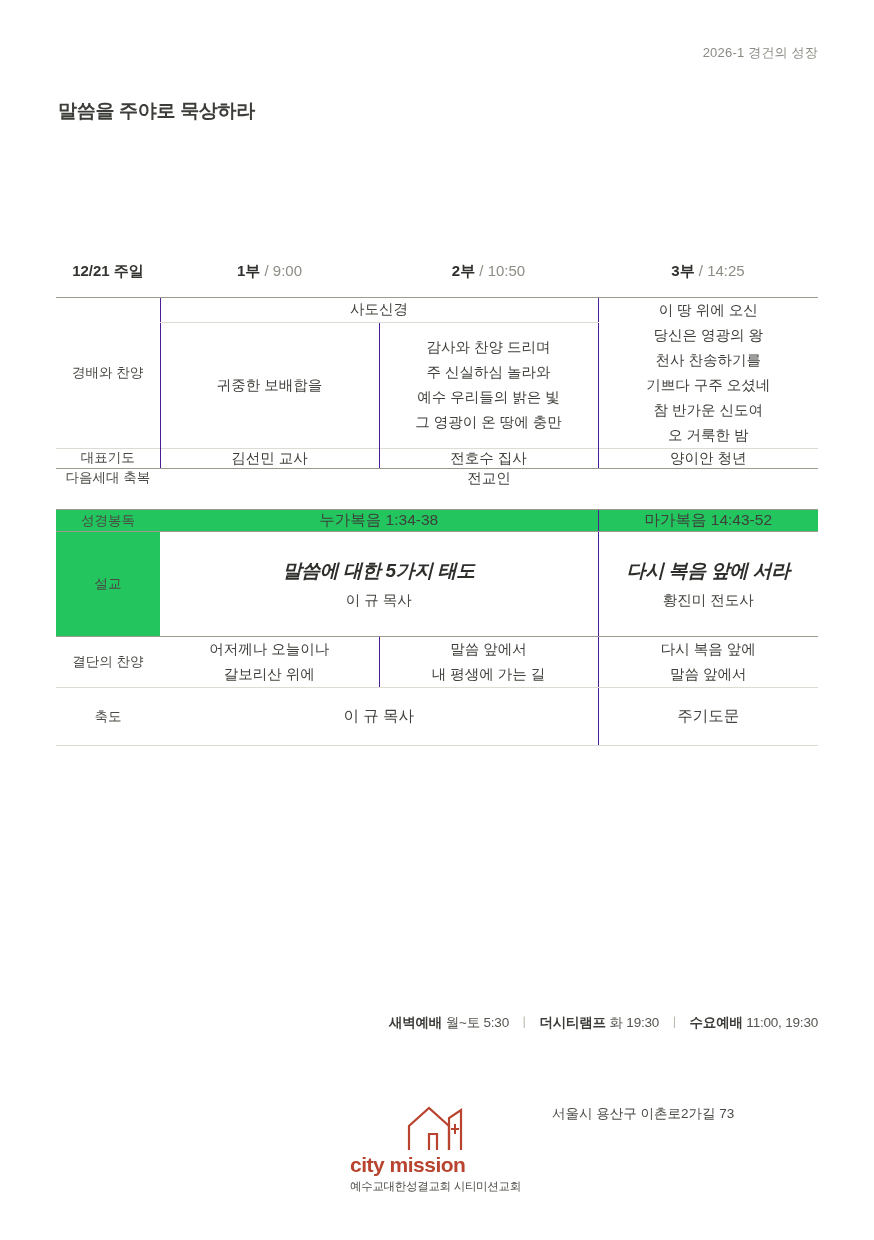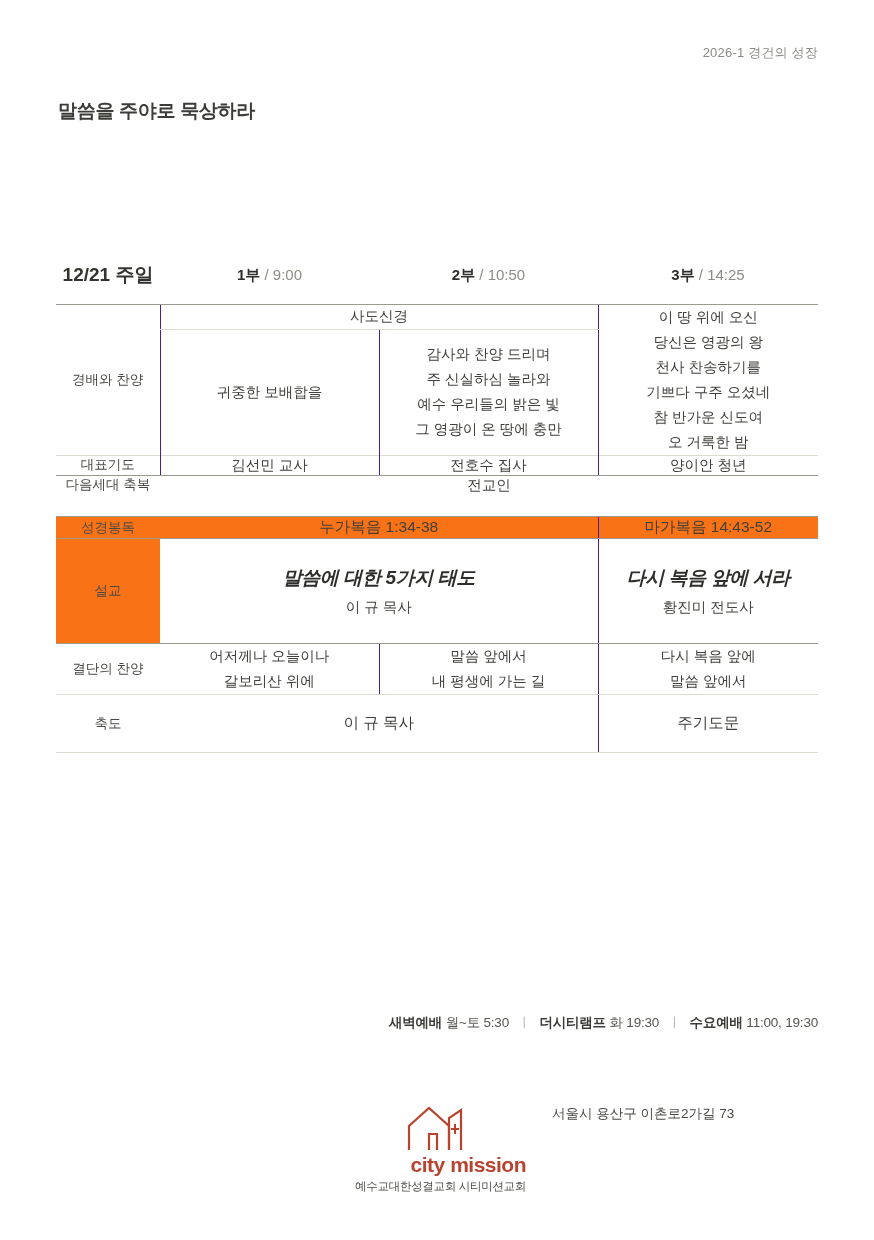--- a/index.html
+++ b/index.html
@@ -72,37 +72,37 @@
 
   
   tr.head td {
     padding: 0 0 16px 0;
     font-size: 15px;
     color: #55554f;
   }
   .head .date {
     font-weight: bold;
     color: #33332f;
-    font-size: 19px;
+    font-size: 15px;
   }
   .head b { color: #2f2f2c; }
   .head .time { color: #8d8d85; }
 
   
   .lbl {
     font-size: 13.5px;
     color: #4a4a45;
   }
   .rule-top { border-top: 1.6px solid #9a9a90; }
   .rule-bot { border-bottom: 1.6px solid #9a9a90; }
   .hair-bot { border-bottom: 1px solid #dcdcd4; }
   .hair-top { border-top: 1px solid #dcdcd4; }
   .vline-l { border-left: 1px solid #4c1d95; }
 
-  .shade { background: #f97316; }
+  .shade { background: #22c55e; }
 
   .multi { line-height: 1.72; }
   .pad-v { padding: 14px 6px; }
   .pad-s { padding: 11px 6px; }
 
   .sermon-title {
     font-size: 19px;
     font-weight: bold;
     color: #2e2e2b;
     letter-spacing: -0.4px;
@@ -136,21 +136,21 @@
     position: absolute;
     left: 350px;
     top: 1098px;
     width: 470px;
     display: flex;
     align-items: flex-start;
     gap: 26px;
   }
   .logo {
     width: 176px;
-    text-align: right;
+    text-align: left;
     padding-top: 2px;
   }
   .logo svg { display: block; margin: 0 auto 2px auto; }
   .logo-word {
     font-size: 21px;
     font-weight: bold;
     color: #b8432f;
     letter-spacing: -0.5px;
     line-height: 1;
   }

